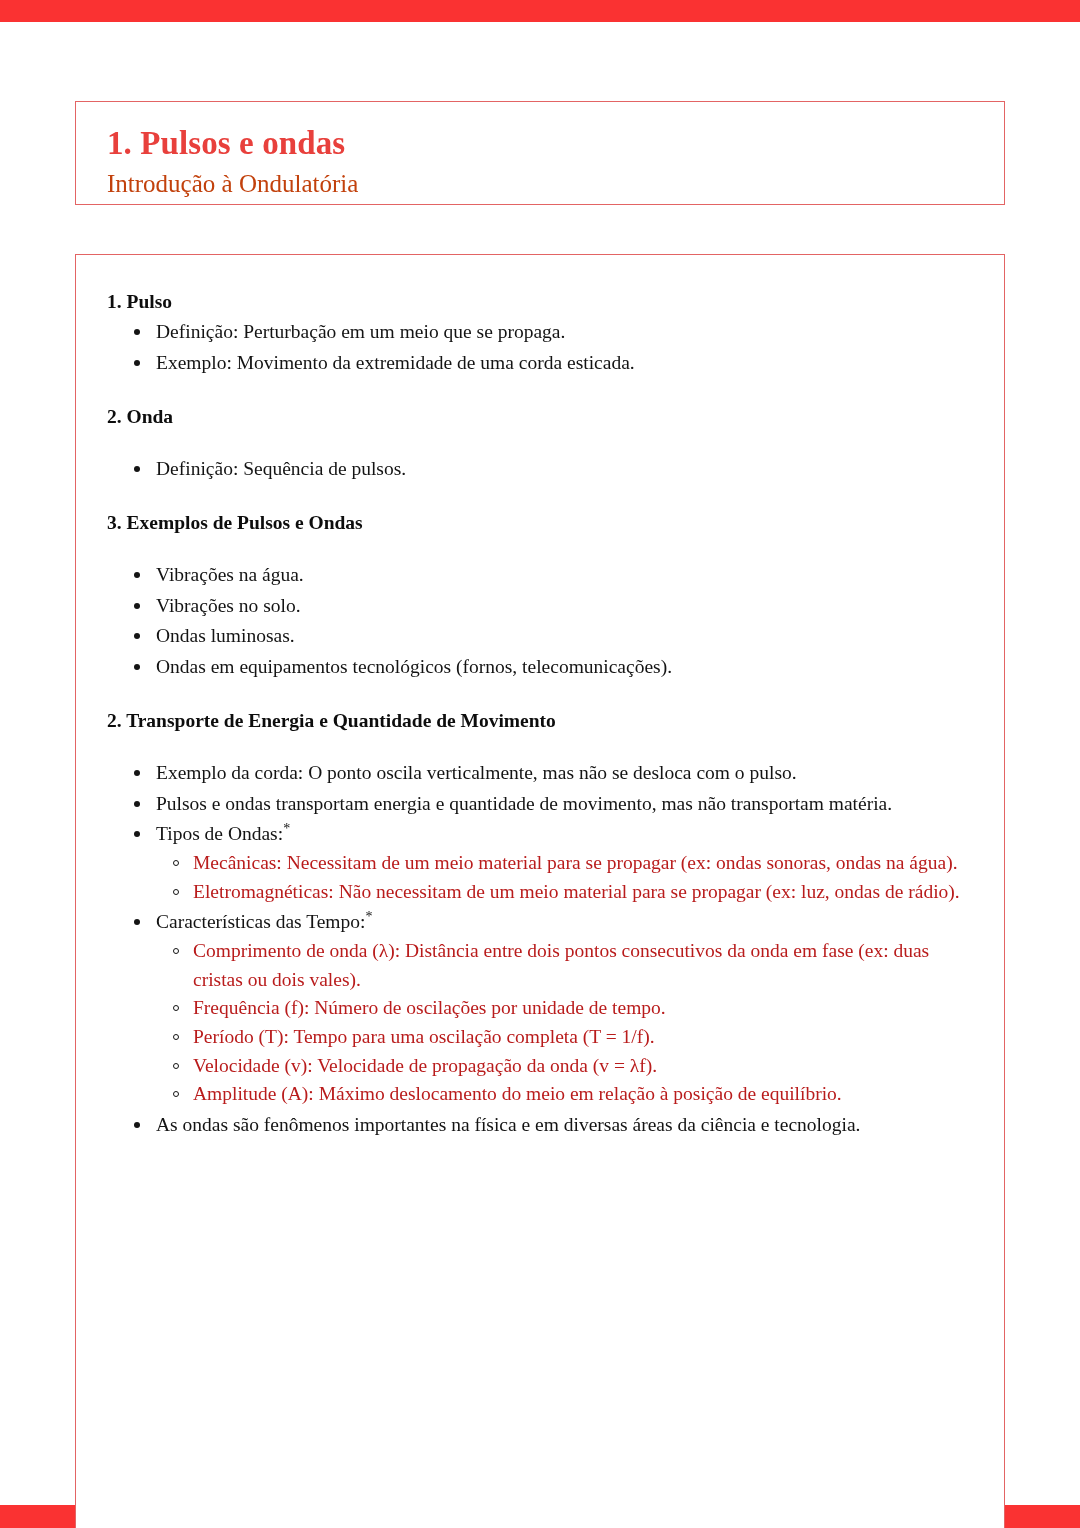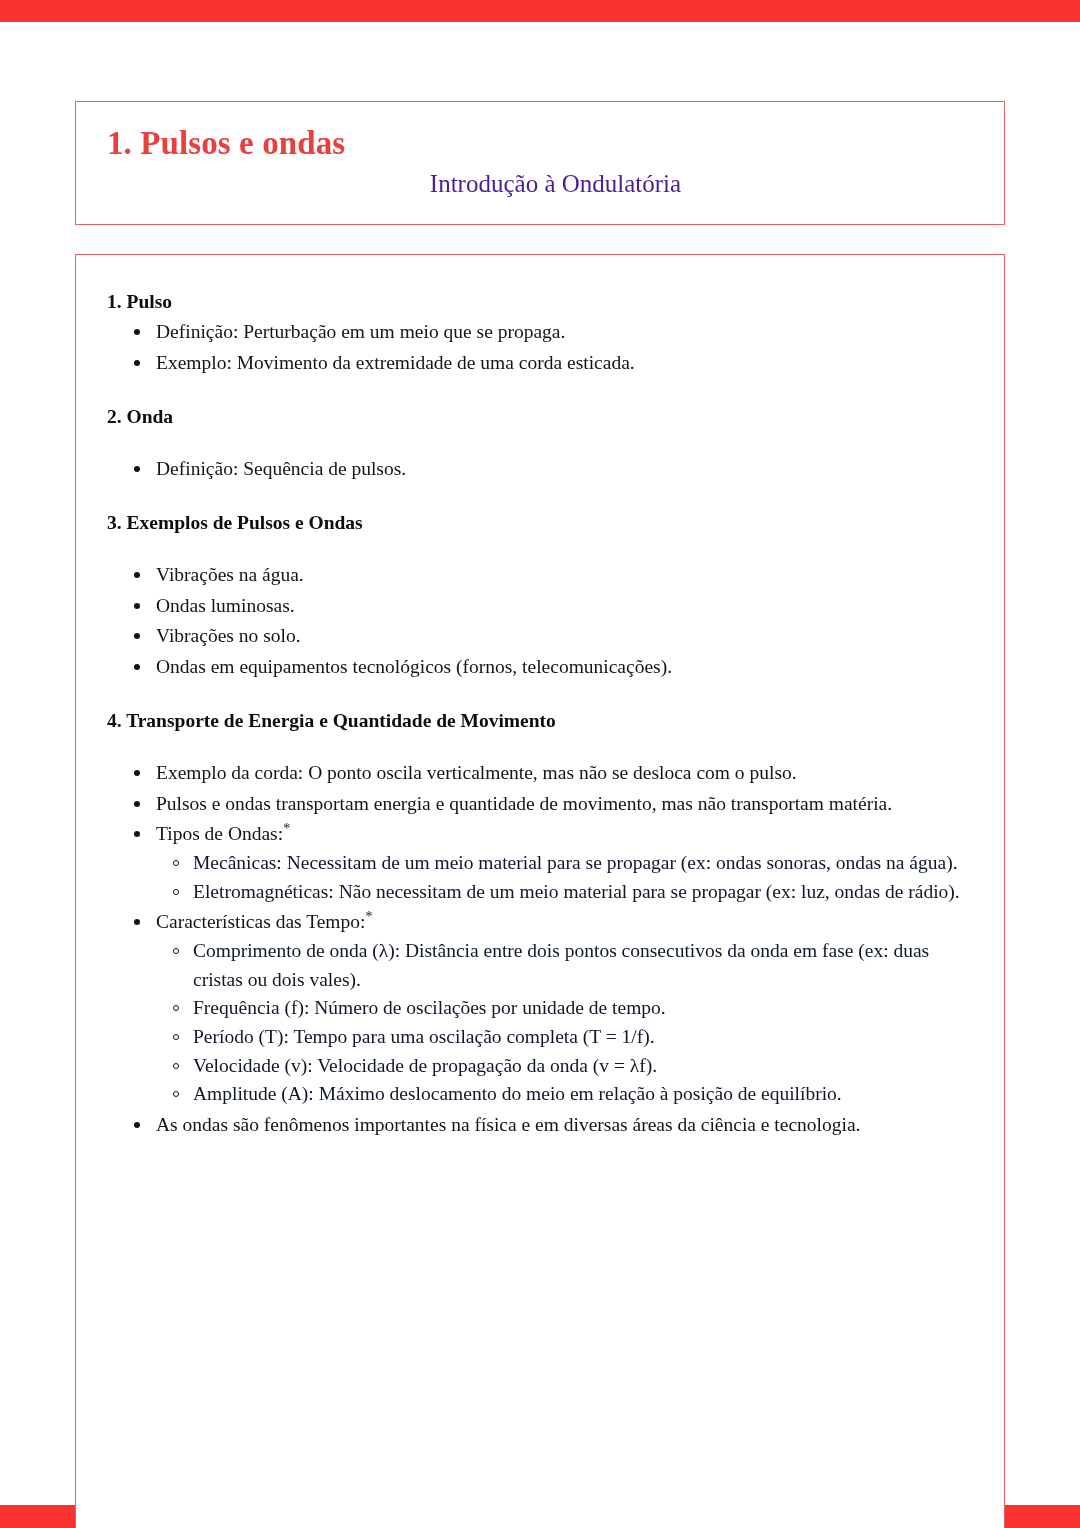--- a/index.html
+++ b/index.html
@@ -26,41 +26,40 @@
   }
   .edge-bar.top    { top: 0;     height: 22px; }
   .edge-bar.bottom { top: 1505px; height: 23px; }
 
   
   .header-box {
     position: absolute;
     left: 75px;
     top: 101px;
     width: 930px;
-    height: 124px;
+    height: 104px;
     box-sizing: border-box;
     border: 1.6px solid #e36464;
     background: #ffffff;
     padding: 22px 0 0 31px;
   }
   .doc-title {
     font-size: 33px;
     font-weight: bold;
     color: #e8403c;
     letter-spacing: .1px;
     line-height: 1.18;
     margin: 0;
   }
   .doc-subtitle {
     font-size: 25px;
     font-weight: normal;
-    color: #4c1d95;
+    color: #c2410c;
     line-height: 1.25;
     margin: 5px 0 0 0;
-    text-align: center;
   }
 
   
   .body-box {
     position: absolute;
     left: 75px;
     top: 254px;
     width: 930px;
     height: 1480px;
     box-sizing: border-box;
@@ -105,21 +104,21 @@
   ul.lvl2 {
     list-style: none;
     margin: 0;
     padding: 0 0 0 12px;
   }
   ul.lvl2 > li {
     position: relative;
     padding-left: 25px;
     font-size: 19.5px;
     line-height: 1.47;
-    color: #0f172a;
+    color: #b91c1c;
   }
   ul.lvl2 > li > .bullet-circle {
     position: absolute;
     left: 5px;
     top: 11px;
     width: 6px;
     height: 6px;
     border-radius: 50%;
     border: 1.3px solid #141414;
     box-sizing: border-box;
@@ -162,33 +161,33 @@
   </ul>
 
   <div class="section-heading gap-before gap-after-lg">3. Exemplos de Pulsos e Ondas</div>
   <ul class="lvl1">
     <li>
       <span class="bullet-disc"></span>
       <span>Vibrações na água.</span>
     </li>
     <li>
       <span class="bullet-disc"></span>
+      <span>Vibrações no solo.</span>
+    </li>
+    <li>
+      <span class="bullet-disc"></span>
       <span>Ondas luminosas.</span>
     </li>
     <li>
       <span class="bullet-disc"></span>
-      <span>Vibrações no solo.</span>
-    </li>
-    <li>
-      <span class="bullet-disc"></span>
       <span>Ondas em equipamentos tecnológicos (fornos, telecomunicações).</span>
     </li>
   </ul>
 
-  <div class="section-heading gap-before gap-after-lg">4. Transporte de Energia e Quantidade de Movimento</div>
+  <div class="section-heading gap-before gap-after-lg">2. Transporte de Energia e Quantidade de Movimento</div>
   <ul class="lvl1">
     <li>
       <span class="bullet-disc"></span>
       <span>Exemplo da corda: O ponto oscila verticalmente, mas não se desloca com o pulso.</span>
     </li>
     <li>
       <span class="bullet-disc"></span>
       <span>Pulsos e ondas transportam energia e quantidade de movimento, mas não transportam matéria.</span>
     </li>
   </ul>

